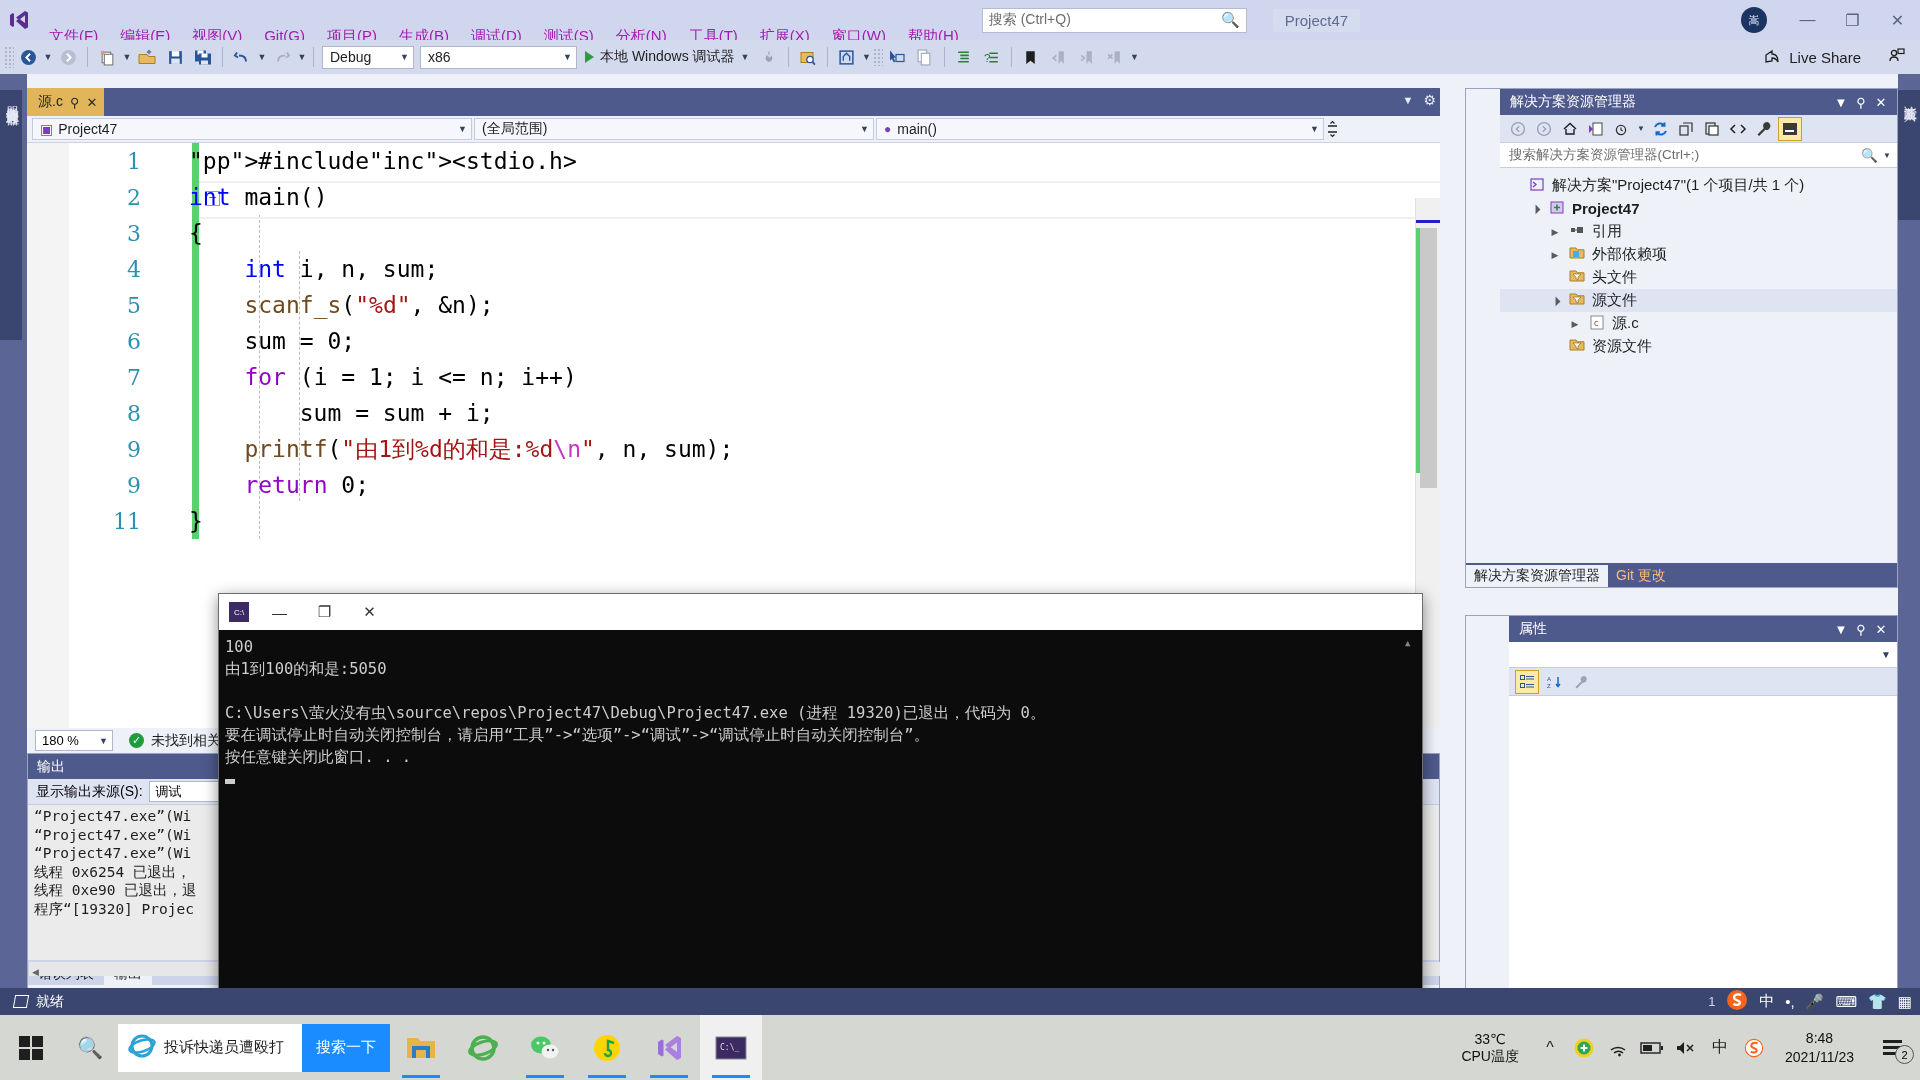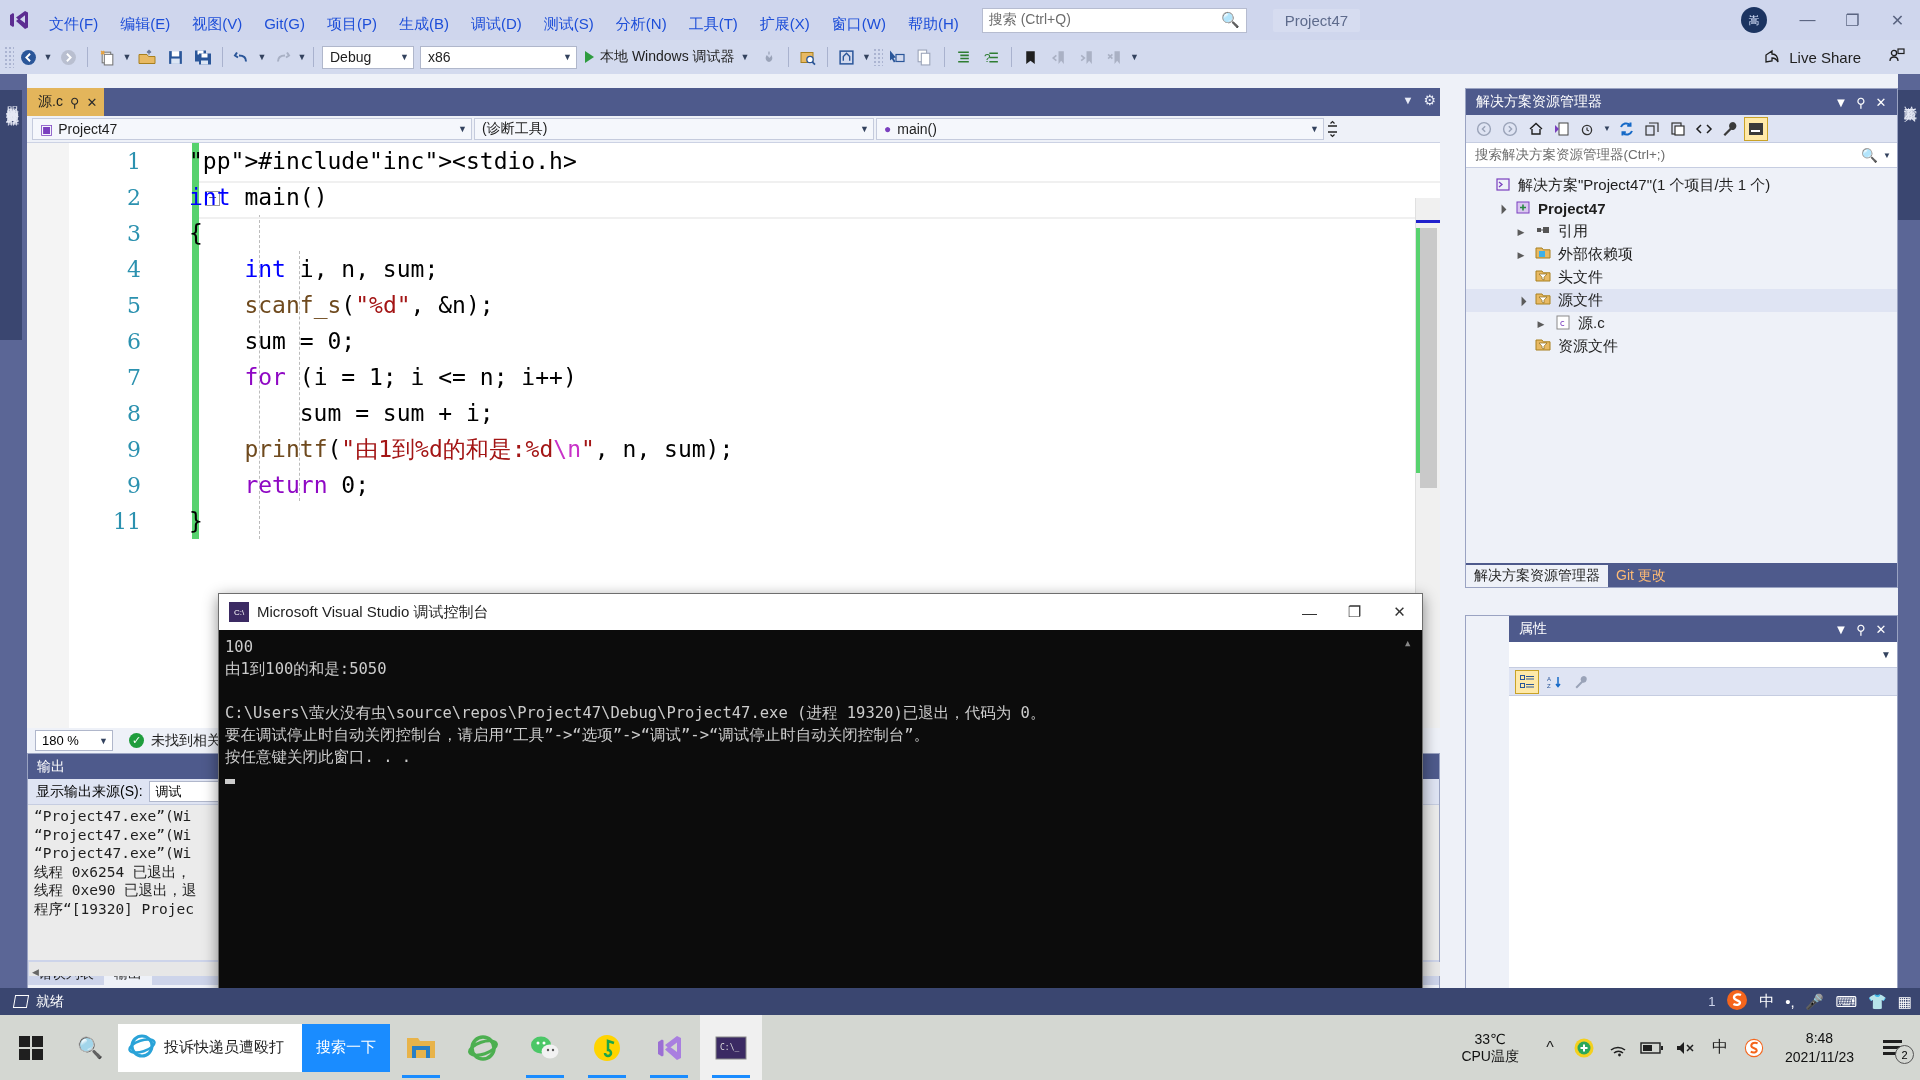--- a/index.html
+++ b/index.html
@@ -8,21 +8,21 @@
     font-family: "Liberation Sans", "DejaVu Sans", sans-serif;
     font-size: 14px;
     background:#000;
     -webkit-font-smoothing: antialiased;
   }
   .vs-window { position:absolute; left:0; top:0; width:1920px; height:1015px; background:#eef1f8; }
 
   
   .menubar { position:absolute; left:0; top:0; width:1920px; height:40px; background:#cfd6ed; display:flex; align-items:center; }
   .vs-logo { width:38px; height:38px; display:flex; align-items:center; justify-content:center; }
-  .menu-item { padding:4px 11px; height:38px; line-height:38px; font-size:15px; color:#1d4ed8; white-space:nowrap; cursor:default; }
+  .menu-item { padding:16px 11px; height:38px; line-height:38px; font-size:15px; color:#a21caf; white-space:nowrap; cursor:default; }
   .search-box { margin-left:12px; width:265px; height:25px; background:#fff; border:1px solid #b6bcd0; display:flex; align-items:center; padding:0 6px; }
   .search-box .ph { flex:1; color:#6d6d6d; font-size:14px; }
   .search-box .mag { color:#333; font-size:15px; }
   .proj-chip { margin-left:26px; padding:3px 12px; font-size:15px; color:#5e6b8c; background:#d6dcf0; border-radius:2px; }
   .title-spacer { flex:1; }
   .avatar { width:26px; height:26px; border-radius:50%; background:#1c3461; color:#dbe6ff; font-size:11px; display:flex; align-items:center; justify-content:center; margin-right:18px;}
   .wbtn { width:45px; height:38px; display:flex; align-items:center; justify-content:center; color:#5a6480; font-size:16px; }
 
   
   .toolbar { position:absolute; left:0; top:40px; width:1920px; height:34px; background:#d3daee; display:flex; align-items:center; padding-left:4px; }
@@ -87,21 +87,21 @@
   .outhdr { height:25px; background:#4e5a8c; color:#fff; font-size:14px; display:flex; align-items:center; padding-left:9px;}
   .outtb { height:26px; background:#dfe4f3; display:flex; align-items:center; padding-left:8px; font-size:14px; gap:6px; border-bottom:1px solid #c6cde1;}
   .outtb .combo { width:110px; height:21px; background:#fff; border:1px solid #b0b7cb; display:flex; align-items:center; padding:0 4px 0 6px; font-size:13px;}
   .outbody { height:155px; background:#ebebeb; font-family:"DejaVu Sans Mono", monospace; font-size:14.5px; color:#1e1e1e; padding:2px 0 0 6px; overflow:hidden; line-height:18.5px; }
   .outfoot { height:25px; background:#cdd4ea; display:flex; align-items:flex-end; }
   .outtab { height:22px; padding:0 10px; font-size:14px; display:flex; align-items:center; color:#1e1e1e;}
   .outtab.sel { background:#eef1f8; }
   .outscroll { position:absolute; left:1px; bottom:26px; width:1411px; height:14px; background:#e7e7e7; }
 
   
-  .se-panel { position:absolute; right:22px; top:88px; width:433px; height:500px; background:#eef1f8; border:1px solid #9aa3c2; }
+  .se-panel { position:absolute; right:22px; top:88px; width:433px; height:500px; background:#eef1f8; border:1px solid #9aa3c2;padding-left:34px; }
   .panel-hdr { height:26px; background:#4e5a8c; color:#fff; display:flex; align-items:center; padding:0 6px 0 10px; font-size:14px;}
   .panel-hdr .t { flex:1; }
   .panel-hdr .ic { width:20px; text-align:center; font-size:13px; }
   .se-toolbar { height:28px; background:#dfe4f3; display:flex; align-items:center; padding-left:6px; gap:2px; border-bottom:1px solid #c6cde1;}
   .se-tb { width:24px; height:24px; display:flex; align-items:center; justify-content:center; font-size:14px; color:#2b3a5e;}
   .se-tb.active { background:#ffe9a8; border:1px solid #c9a227; }
   .se-search { height:25px; background:#fff; border-bottom:1px solid #c6cde1; display:flex; align-items:center; padding:0 6px 0 9px; font-size:13.5px; color:#6d6d6d;}
   .tree { padding-top:6px; font-size:15px; color:#1e1e1e; }
   .tnode { height:23px; display:flex; align-items:center; gap:6px; padding-left:8px; }
   .tnode.sel { background:#dfe4f3; }
@@ -380,21 +380,21 @@
       </div>
     </div>
 
     <div class="navbar">
       <div class="nav-combo" style="width:440px;margin-left:5px">
         <span style="color:#7a3fbf;padding-right:5px">▣</span>
         <span class="nv">Project47</span>
         <span class="nc">▼</span>
       </div>
       <div class="nav-combo" style="width:400px">
-        <span class="nv">(诊断工具)</span>
+        <span class="nv">(全局范围)</span>
         <span class="nc">▼</span>
       </div>
       <div class="nav-combo" style="width:448px">
         <span style="color:#7a3fbf;padding-right:6px;font-size:12px">●</span>
         <span class="nv">main()</span>
         <span class="nc">▼</span>
       </div>
       <div class="nav-split">
         <svg width="11" height="18" viewBox="0 0 11 18">
             <path d="M1 6h9M1 12h9" stroke="#222" stroke-width="1.3"></path>
@@ -686,21 +686,20 @@
             <path d="M10 1a3.4 3.4 0 00-2.8 5.3L1.5 12l1.4 1.4 5.7-5.7A3.4 3.4 0 1010 1z" fill="#9aa3b8"></path>
           </svg>
       </div>
     </div>
     <div class="prop-body"></div>
   </div>
 
   <div class="console">
     <div class="con-title">
       <span class="con-ico">C:\</span>
-      <span class="ct">Microsoft Visual Studio 调试控制台</span>
       <span class="con-wb">—</span>
       <span class="con-wb">❐</span>
       <span class="con-wb cls">✕</span>
     </div>
     <div class="con-body"><span id="conlines">100
 由1到100的和是:5050
 
 C:\Users\萤火没有虫\source\repos\Project47\Debug\Project47.exe (进程 19320)已退出，代码为 0。
 要在调试停止时自动关闭控制台，请启用“工具”-&gt;“选项”-&gt;“调试”-&gt;“调试停止时自动关闭控制台”。
 按任意键关闭此窗口. . .</span><br><span class="con-cursor"></span>

